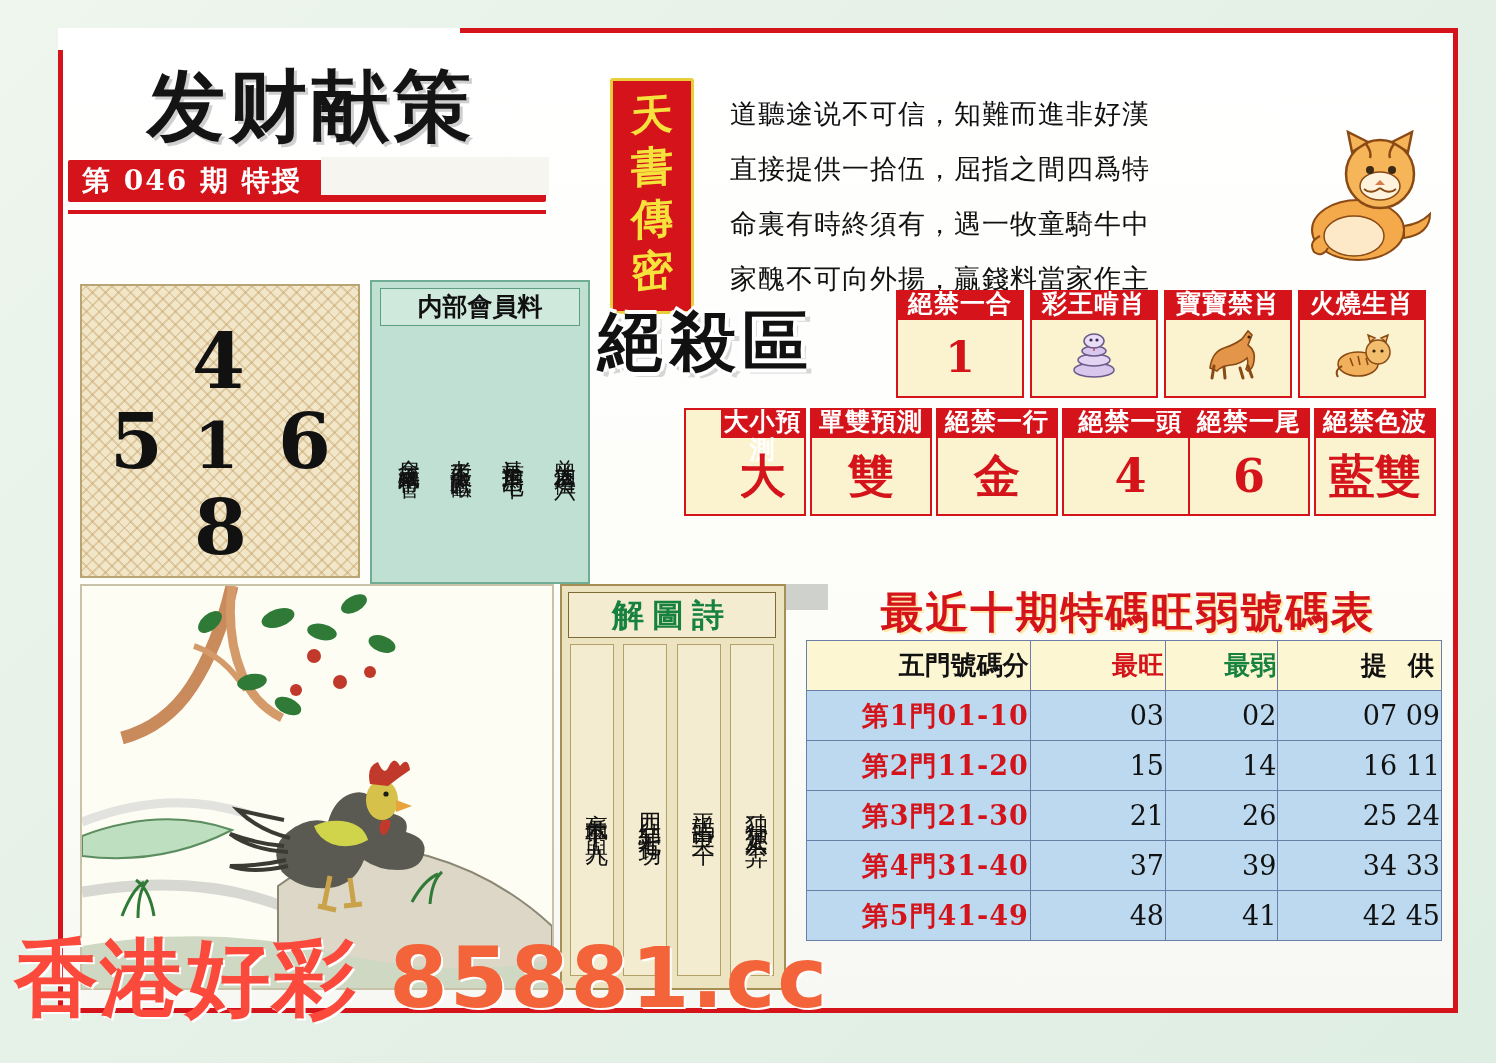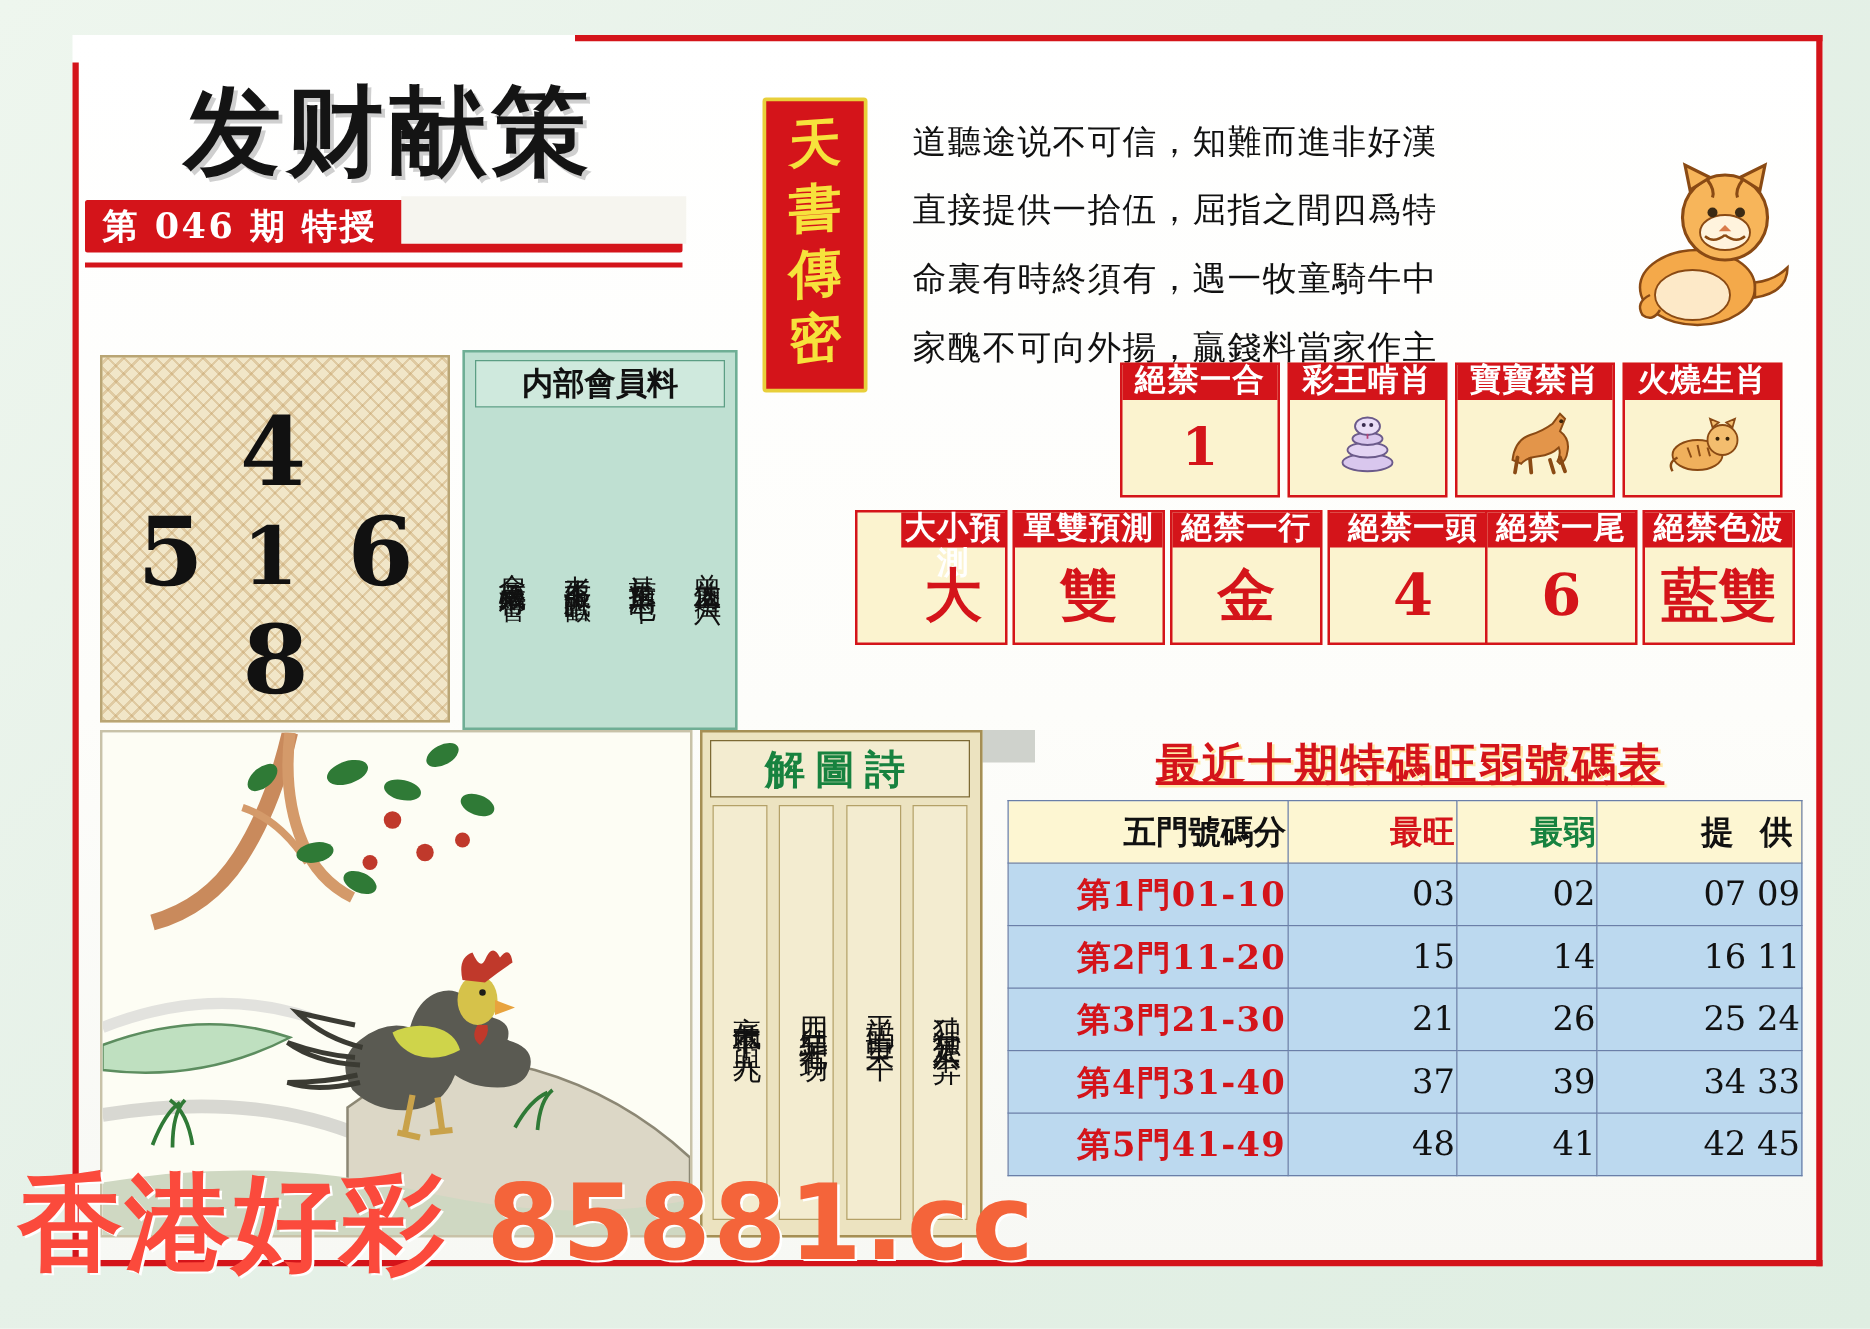--- a/index.html
+++ b/index.html
@@ -115,24 +115,23 @@
   }
   .row1 .cell{width:128px;height:108px;top:0;}
   .row1 .cell .cb{font-size:42px;line-height:76px;}
   .row2 .cell{width:128px;height:108px;top:0;}
   .row2 .cell .cb{font-size:46px;line-height:76px;}
   .animal{display:block;margin:2px auto 0;}
 
   
   .tbl-title{
     position:absolute;left:760px;top:558px;width:620px;height:52px;
-    text-align:center;font-family:"DejaVu Serif",serif;font-weight:bold;font-size:35px;
+    text-align:center;font-family:"DejaVu Serif",serif;font-weight:bold;font-size:43px;
     color:#d4141a;line-height:52px;letter-spacing:2px;
     text-shadow:2px 2px 0 #ffe9a8;
-    text-decoration:underline;
   }
   table.rank{
     position:absolute;left:748px;top:612px;width:636px;border-collapse:collapse;
     font-family:"DejaVu Serif",serif;
   }
   table.rank th,table.rank td{
     border:1px solid #6a7fa8;height:47px;text-align:right;font-size:27px;color:#111;
   }
   table.rank thead th{background:#fdf6d2;font-size:26px;font-weight:bold;}
   table.rank thead th.c1{color:#111;}
@@ -233,20 +232,21 @@
   <div class="member">
     <div class="hd">内部會員料</div>
     <div class="cols">
       <div class="vcol">曾大仙透二伍六</div>
       <div class="vcol">站長推薦二七中</div>
       <div class="vcol">老牛不服鼠暗歡</div>
       <div class="vcol">金屋藏嬌特不管</div>
     </div>
   </div>
 
+  <div class="jsq-title">絕殺區</div>
 
   <div class="cellgrid">
 
     <div class="row1">
       <div class="cell" style="left:0px;">
         <div class="ch">絕禁一合</div>
         <div class="cb">1</div>
       </div>
       <div class="cell" style="left:134px;">
         <div class="ch">彩王啃肖</div>

